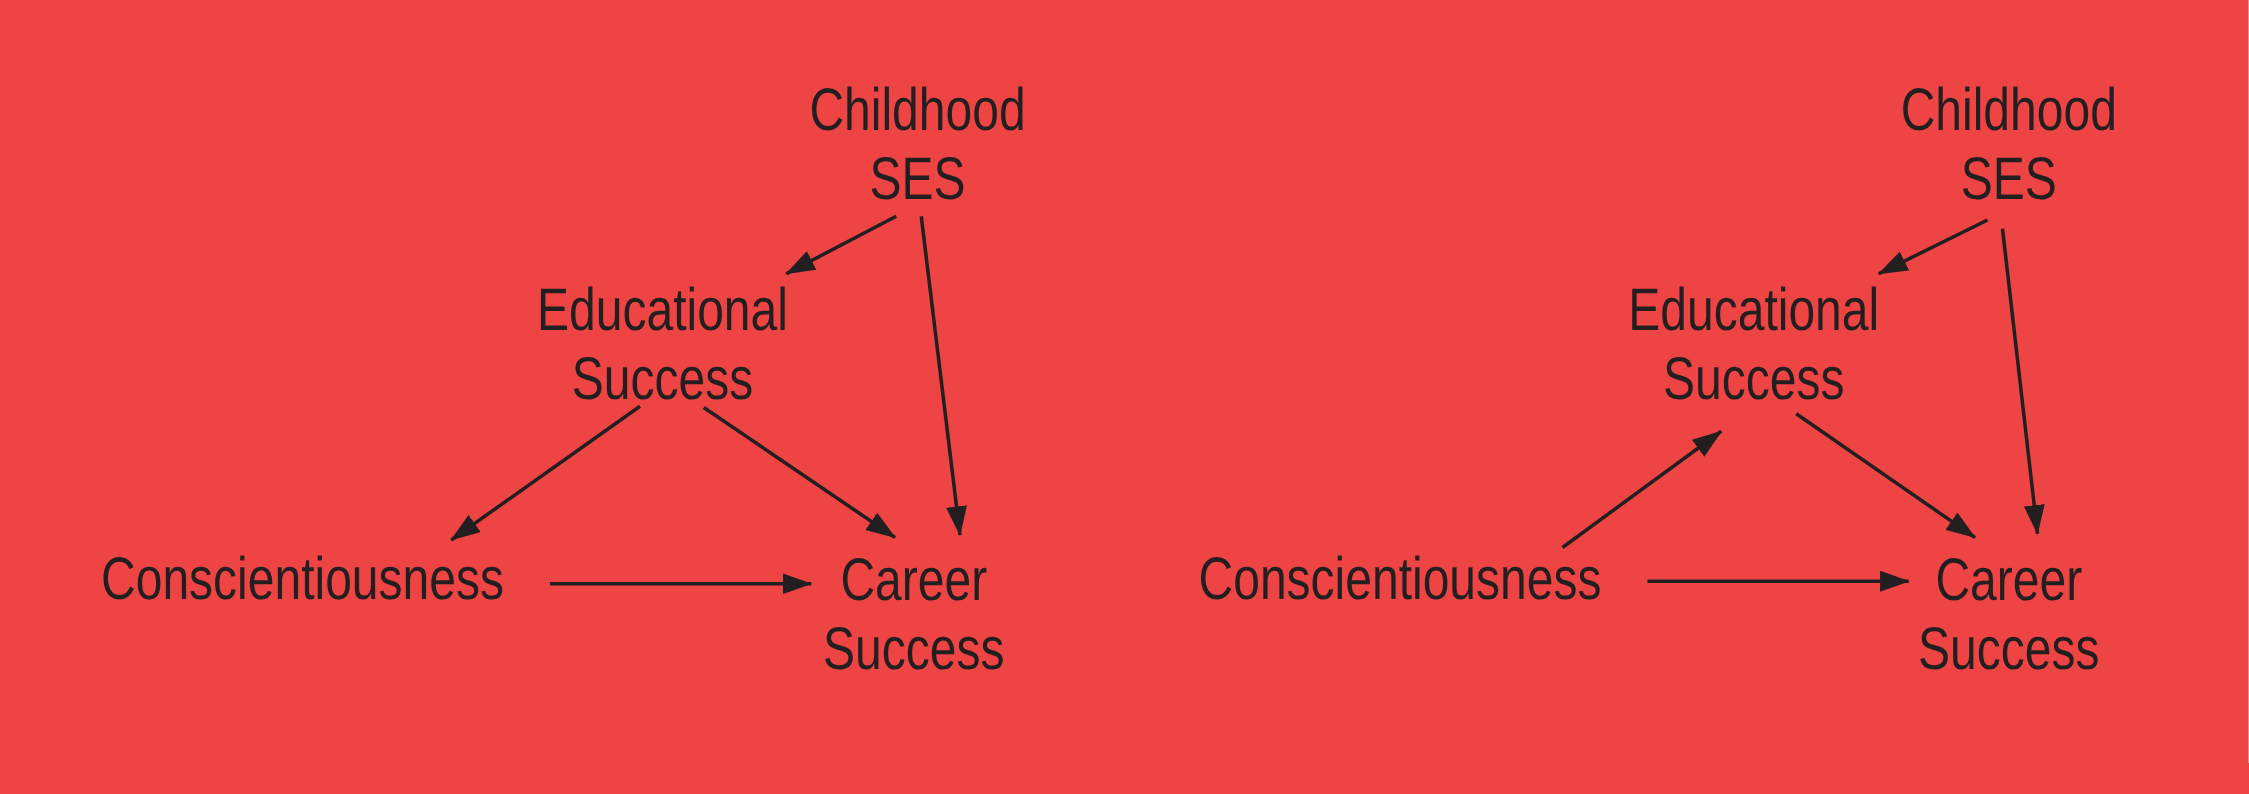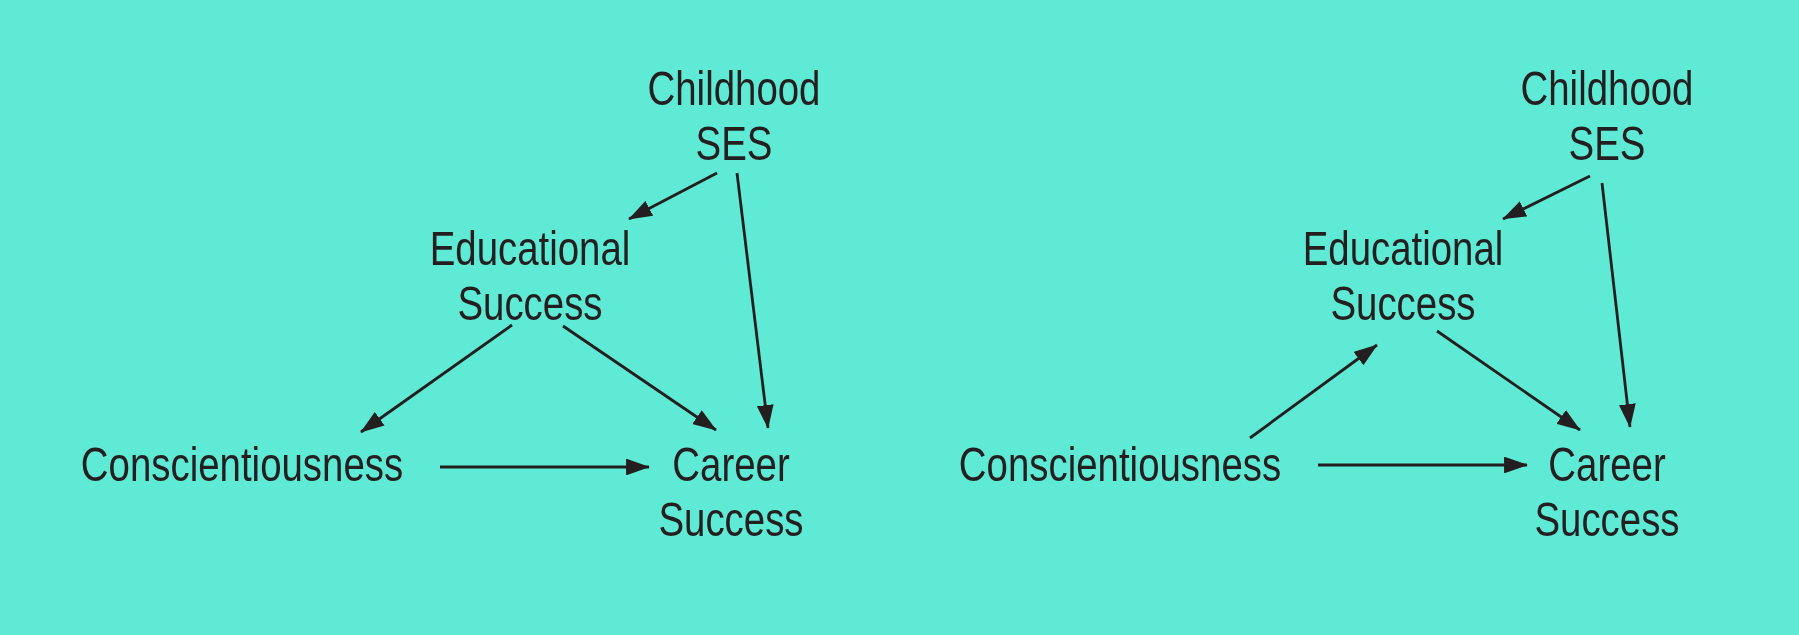--- a/index.html
+++ b/index.html
@@ -5,21 +5,21 @@
   :root { --ink: #231f20; }
   html, body {
     margin: 0; padding: 0;
     background: #ffffff;
     font-family: "Liberation Sans", "DejaVu Sans", sans-serif;
   }
   .canvas {
     position: relative;
     width: 1799px;
     height: 635px;
-    background: #5eead4;
+    background: #ef4444;
     overflow: hidden;
   }
   svg.edges {
     position: absolute;
     left: 0; top: 0;
     width: 1799px; height: 635px;
     color: var(--ink);
   }
   svg.edges line {
     stroke: var(--ink);

